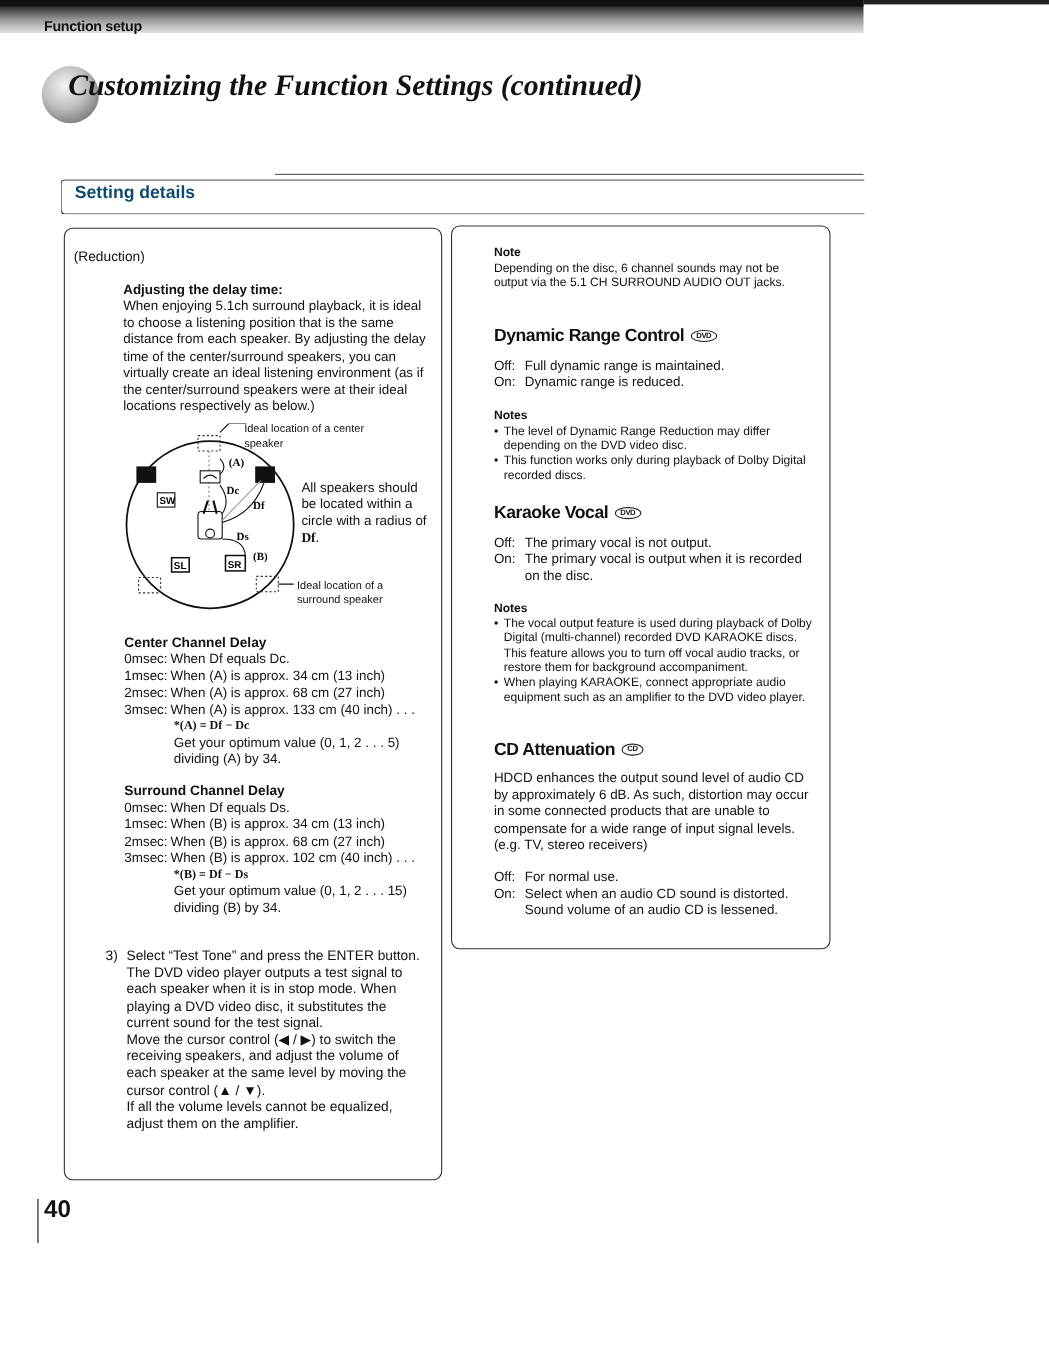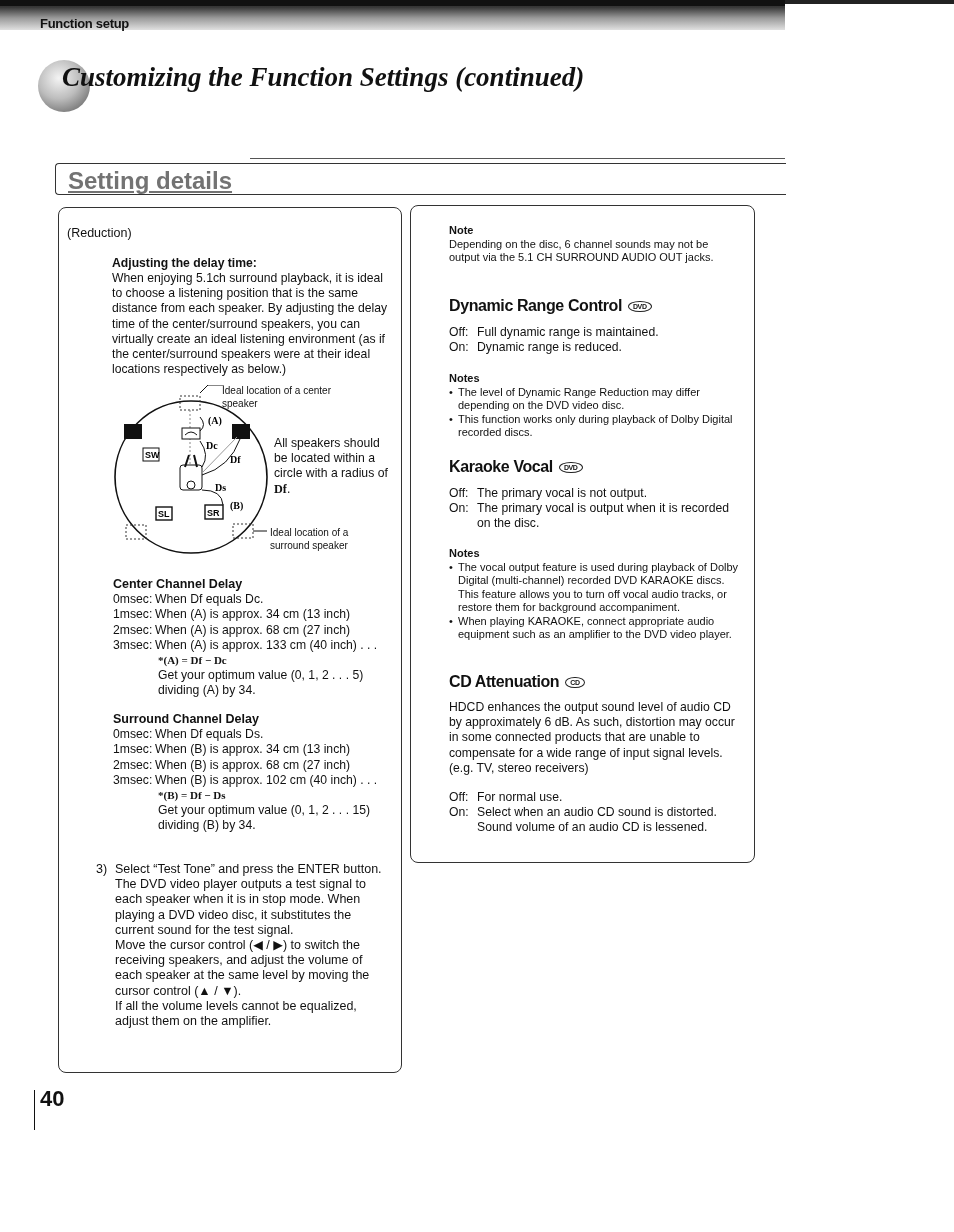--- a/index.html
+++ b/index.html
@@ -7,21 +7,21 @@
   .topband { position:absolute; left:0; top:0; width:785px; height:30px;
     background: linear-gradient(180deg, #1a1a1a 0%, #3a3a3a 25%, #9a9a9a 60%, #e0e0e0 100%); }
   .topband::after { content:""; position:absolute; left:0; right:0; top:0; height:6px; background:#111; }
   .topband-line { position:absolute; left:785px; top:0; width:169px; height:4px; background:#222; }
   .section-label { position:absolute; left:40px; top:16px; font-weight:bold; font-size:13px; letter-spacing:-0.3px; color:#111; }
   .title-ball { position:absolute; left:38px; top:60px; width:52px; height:52px; border-radius:50%;
     background: radial-gradient(circle at 40% 35%, #f4f4f4 0%, #bdbdbd 45%, #6e6e6e 85%, #444 100%); }
   .page-title { position:absolute; left:62px; top:62px; font-family:"Liberation Serif", serif; font-style:italic; font-weight:bold; font-size:27px; color:#111; }
   .sd-topline { position:absolute; left:250px; top:158px; width:535px; height:1px; background:#555; }
   .sd-box { position:absolute; left:55px; top:163px; width:730px; height:30px; border-left:1px solid #333; border-top:1px solid #333; border-bottom:1.5px solid #333; border-radius:4px 0 0 4px; border-right:none; }
-  .sd-title { position:absolute; left:68px; top:167px; font-weight:bold; font-size:24px; color:#737373;text-decoration:underline; }
+  .sd-title { position:absolute; left:68px; top:167px; font-weight:bold; font-size:16px; color:#0c4a6e; }
   .panel { position:absolute; border:1px solid #333; border-radius:8px; }
   .panel-left { left:58px; top:207px; width:342px; height:864px; }
   .panel-right { left:410px; top:205px; width:343px; height:656px; }
   .txt { position:absolute; font-size:12.2px; line-height:15.2px; color:#111; }
   .small { font-size:11px; line-height:13.5px; }
   .b { font-weight:bold; }
   .serif-b { font-family:"Liberation Serif", serif; font-weight:bold; }
   .h2 { position:absolute; font-weight:bold; font-size:16px; letter-spacing:-0.4px; color:#111; }
   .disc { display:inline-block; vertical-align:middle; margin-left:6px; border:1px solid #222; border-radius:50%/50%; font-size:7px; font-weight:bold; padding:0 4px; line-height:9px; height:9px; }
   .row { display:flex; }

